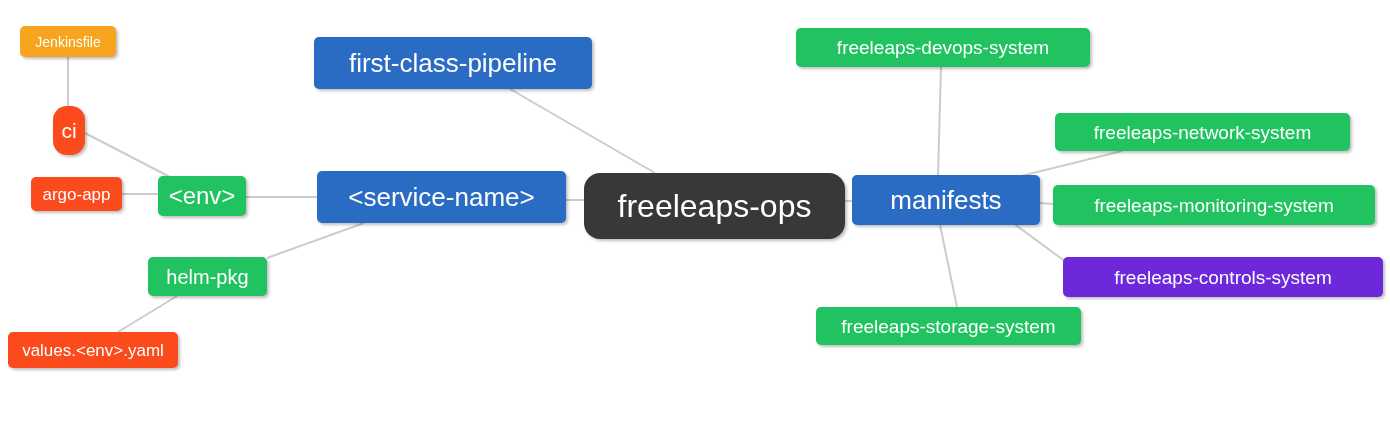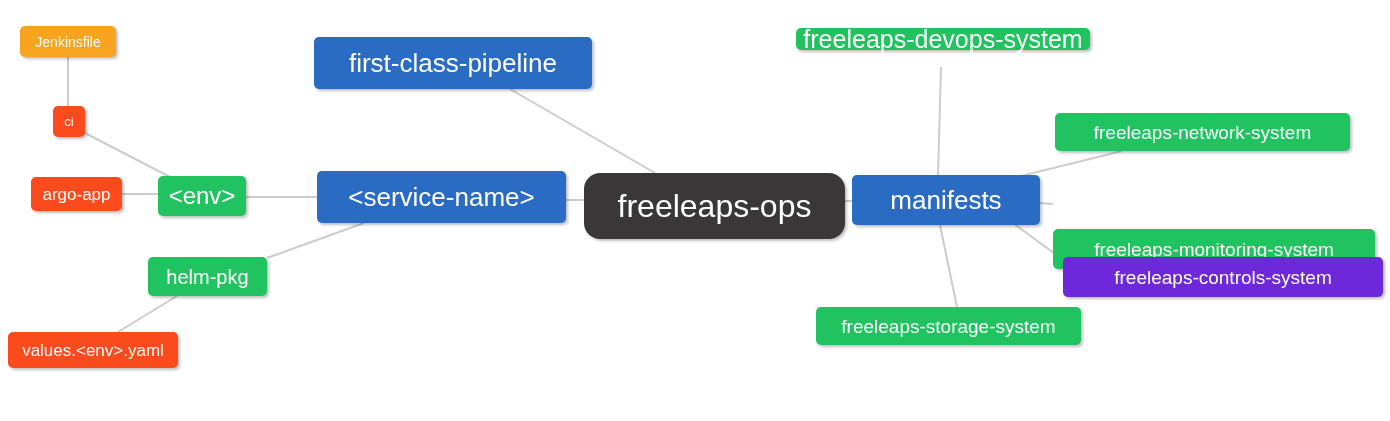--- a/index.html
+++ b/index.html
@@ -58,21 +58,21 @@
       <line x1="938" y1="175" x2="941" y2="67" stroke="#cccccc" stroke-width="2"></line>
       <line x1="1013" y1="178" x2="1122" y2="151" stroke="#cccccc" stroke-width="2"></line>
       <line x1="1013" y1="201" x2="1053" y2="204" stroke="#cccccc" stroke-width="2"></line>
       <line x1="1013" y1="223" x2="1066" y2="262" stroke="#cccccc" stroke-width="2"></line>
       <line x1="940" y1="225" x2="957" y2="307" stroke="#cccccc" stroke-width="2"></line>
     </svg>
 
 <div class="node" style="left: 20px; top: 26px; width: 96px; height: 31px; font-size: 14px; background: rgb(247, 164, 30); color: rgb(255, 255, 255);">
       <span>Jenkinsfile</span>
     </div>
-    <div class="node" style="left: 53px; top: 106px; width: 32px; height: 31px; font-size: 13px; background: rgb(251, 74, 28); color: rgb(255, 255, 255);">
+    <div class="node" style="left: 53px; top: 106px; width: 32px; height: 49px; font-size: 21px; background: rgb(251, 74, 28); color: rgb(255, 255, 255); border-radius: 14px;">
       <span>ci</span>
     </div>
     <div class="node" style="left: 31px; top: 177px; width: 91px; height: 34px; font-size: 17px; background: rgb(251, 74, 28); color: rgb(255, 255, 255);">
       <span>argo-app</span>
     </div>
     <div class="node" style="left: 158px; top: 176px; width: 88px; height: 40px; font-size: 24px; background: rgb(32, 195, 95); color: rgb(255, 255, 255);">
       <span>&lt;env&gt;</span>
     </div>
     <div class="node" style="left: 148px; top: 257px; width: 119px; height: 39px; font-size: 20px; background: rgb(32, 195, 95); color: rgb(255, 255, 255);">
       <span>helm-pkg</span>
@@ -85,27 +85,27 @@
     </div>
     <div class="node" style="left: 317px; top: 171px; width: 249px; height: 52px; font-size: 26px; background: rgb(42, 107, 195); color: rgb(255, 255, 255);">
       <span>&lt;service-name&gt;</span>
     </div>
     <div class="node root" style="left: 584px; top: 173px; width: 261px; height: 66px; font-size: 32px; background: rgb(58, 55, 56); color: rgb(255, 255, 255);">
       <span>freeleaps-ops</span>
     </div>
     <div class="node" style="left: 852px; top: 175px; width: 188px; height: 50px; font-size: 26px; background: rgb(42, 107, 195); color: rgb(255, 255, 255);">
       <span>manifests</span>
     </div>
-    <div class="node" style="left: 796px; top: 28px; width: 294px; height: 22px; font-size: 25px; background: rgb(32, 195, 95); color: rgb(255, 255, 255);">
+    <div class="node" style="left: 796px; top: 28px; width: 294px; height: 39px; font-size: 19px; background: rgb(32, 195, 95); color: rgb(255, 255, 255);">
       <span>freeleaps-devops-system</span>
     </div>
     <div class="node" style="left: 1055px; top: 113px; width: 295px; height: 38px; font-size: 19px; background: rgb(32, 195, 95); color: rgb(255, 255, 255);">
       <span>freeleaps-network-system</span>
     </div>
-    <div class="node" style="left: 1053px; top: 185px; width: 322px; height: 40px; font-size: 19px; background: rgb(32, 195, 95); color: rgb(255, 255, 255); margin-top: 44px;">
+    <div class="node" style="left: 1053px; top: 185px; width: 322px; height: 40px; font-size: 19px; background: rgb(32, 195, 95); color: rgb(255, 255, 255);">
       <span>freeleaps-monitoring-system</span>
     </div>
     <div class="node" style="left: 1063px; top: 257px; width: 320px; height: 40px; font-size: 19px; background: #6d28d9; color: rgb(255, 255, 255);">
       <span>freeleaps-controls-system</span>
     </div>
     <div class="node" style="left: 816px; top: 307px; width: 265px; height: 38px; font-size: 19px; background: rgb(32, 195, 95); color: rgb(255, 255, 255);">
       <span>freeleaps-storage-system</span>
     </div>
   </div>
 

